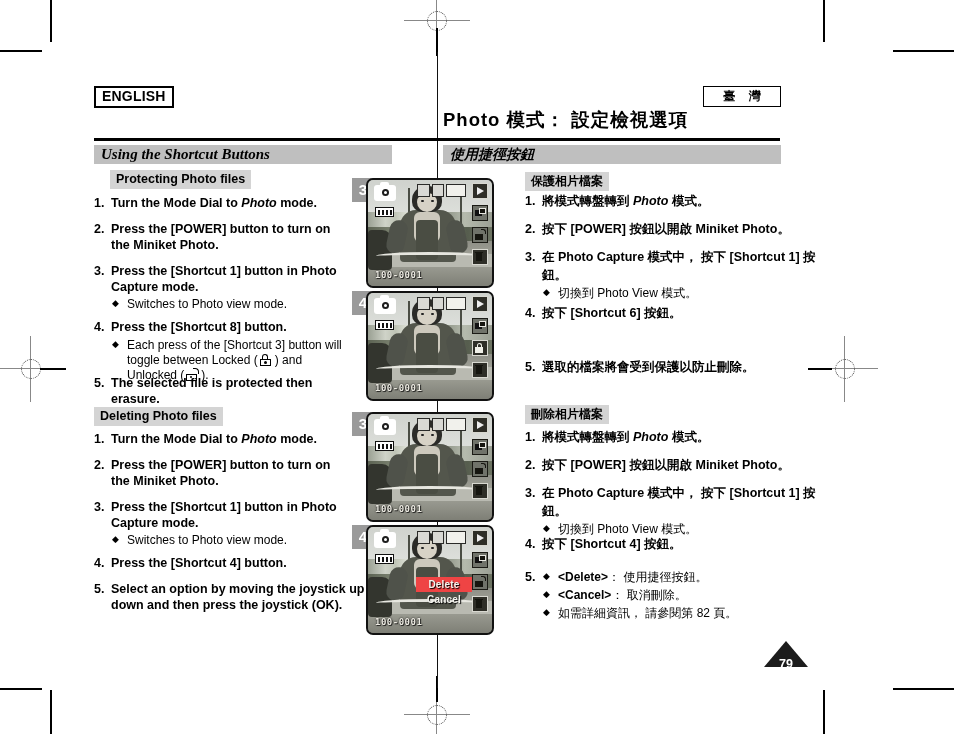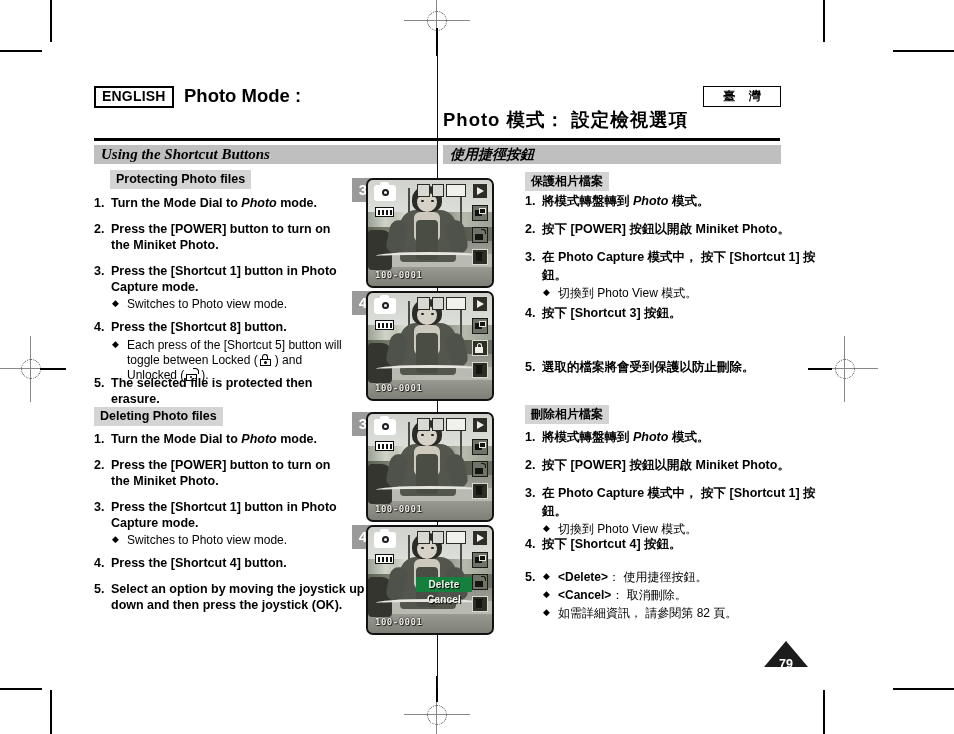--- a/index.html
+++ b/index.html
@@ -39,21 +39,21 @@
     font-size:18.5px;font-weight:bold;line-height:24px;letter-spacing:1px;
   }
   .hrule{position:absolute;left:94px;top:138px;width:686px;height:3px;background:#000;}
 
   
   .secbar{
     position:absolute;height:19px;background:#bfbfbf;
     font-size:14px;font-style:italic;font-weight:bold;
     line-height:19px;padding-left:7px;box-sizing:border-box;
   }
-  .secbar.en{left:94px;top:145px;width:343px;font-family:"Liberation Serif",serif;font-size:15px;}
+  .secbar.en{left:94px;top:145px;width:298px;font-family:"Liberation Serif",serif;font-size:15px;}
   .secbar.zh{left:443px;top:145px;width:338px;font-size:14px;}
 
   
   .sublabel{
     position:absolute;background:#d4d4d4;
     font-size:12.5px;font-weight:bold;line-height:16px;
     padding:1px 6px 2px 6px;
   }
 
   
@@ -199,21 +199,21 @@
     background:#15150f;}
 
   .osd-menu{
     position:absolute;right:20px;top:50px;width:56px;
   }
   .osd-menu div{
     height:15px;line-height:15px;text-align:center;color:#f4f4ee;
     font-size:10px;font-weight:bold;letter-spacing:.2px;
     text-shadow:1px 1px 1px #000;
   }
-  .osd-menu div.sel{background:#15803d;}
+  .osd-menu div.sel{background:#ef4444;}
 
   .pagenum{
     position:absolute;left:764px;top:641px;width:0;height:0;
     border-left:22px solid transparent;border-right:22px solid transparent;
     border-bottom:26px solid #1c1c1c;
   }
   .pagenum-txt{
     position:absolute;left:764px;top:657px;width:44px;text-align:center;
     color:#fff;font-size:12.5px;font-weight:bold;
   }
@@ -254,21 +254,20 @@
     <div class="h"></div>
       <div class="v"></div>
       <div class="c"></div>
     <div class="tail" style="left:-20px;top:16px;width:24px;height:1.5px;"></div>
   </div>
   <div class="crop" style="left:436.5px;top:52px;width:1.2px;height:636px;background:#111;"></div>
 
   <div class="english-badge">ENGLISH</div>
   <div class="taiwan-badge">臺 灣</div>
   <div class="title-en">
-    <div>Photo Mode :</div>
   </div>
   <div class="title-zh">Photo 模式： 設定檢視選項</div>
   <div class="hrule"></div>
 
   <div class="secbar en">Using the Shortcut Buttons</div>
   <div class="secbar zh">使用捷徑按鈕</div>
 
   <div class="sublabel" style="left:94px;top:170px;margin-left:16px;">Protecting Photo files</div>
 
   <div class="step" style="left:94px;top:196px;width:250px;">
@@ -286,21 +285,21 @@
     <span class="txt">Press the [Shortcut 1] button in Photo Capture mode.</span>
     <ul class="bullets" style="margin-left:17px;margin-top:2px;">
       <li>Switches to Photo view mode.</li>
     </ul>
   </div>
 
   <div class="step" style="left:94px;top:320px;width:260px;">
     <span class="num">4.</span>
     <span class="txt">Press the [Shortcut 8] button.</span>
     <ul class="bullets" style="margin-left:17px;margin-top:2px;">
-      <li><span>Each press of the [Shortcut 5] button will toggle between Locked (</span><span class="glyph-lock"><span class="shack"></span><span class="body"></span></span><span>) and Unlocked (</span><span class="glyph-unlock"><span class="shack"></span><span class="body"></span></span><span>).</span></li>
+      <li><span>Each press of the [Shortcut 3] button will toggle between Locked (</span><span class="glyph-lock"><span class="shack"></span><span class="body"></span></span><span>) and Unlocked (</span><span class="glyph-unlock"><span class="shack"></span><span class="body"></span></span><span>).</span></li>
     </ul>
   </div>
 
   <div class="step" style="left:94px;top:376px;width:260px;">
     <span class="num">5.</span>
     <span class="txt">The selected file is protected then erasure.</span>
   </div>
 
   <div class="sublabel" style="left:94px;top:407px;">Deleting Photo files</div>
 
@@ -347,21 +346,21 @@
   <div class="step zh" style="left:525px;top:248px;width:300px;">
     <span class="num">3.</span>
     <span class="txt">在 Photo Capture 模式中， 按下 [Shortcut 1] 按鈕。</span>
     <ul class="bullets" style="margin-left:17px;">
       <li>切換到 Photo View 模式。</li>
     </ul>
   </div>
 
   <div class="step zh" style="left:525px;top:304px;width:310px;">
     <span class="num">4.</span>
-    <span class="txt">按下 [Shortcut 3] 按鈕。</span>
+    <span class="txt">按下 [Shortcut 6] 按鈕。</span>
   </div>
 
   <div class="step zh" style="left:525px;top:358px;width:310px;">
     <span class="num">5.</span>
     <span class="txt">選取的檔案將會受到保護以防止刪除。</span>
   </div>
 
   <div class="sublabel" style="left:525px;top:405px;font-size:12px;">刪除相片檔案</div>
 
   <div class="step zh" style="left:525px;top:428px;width:300px;">

